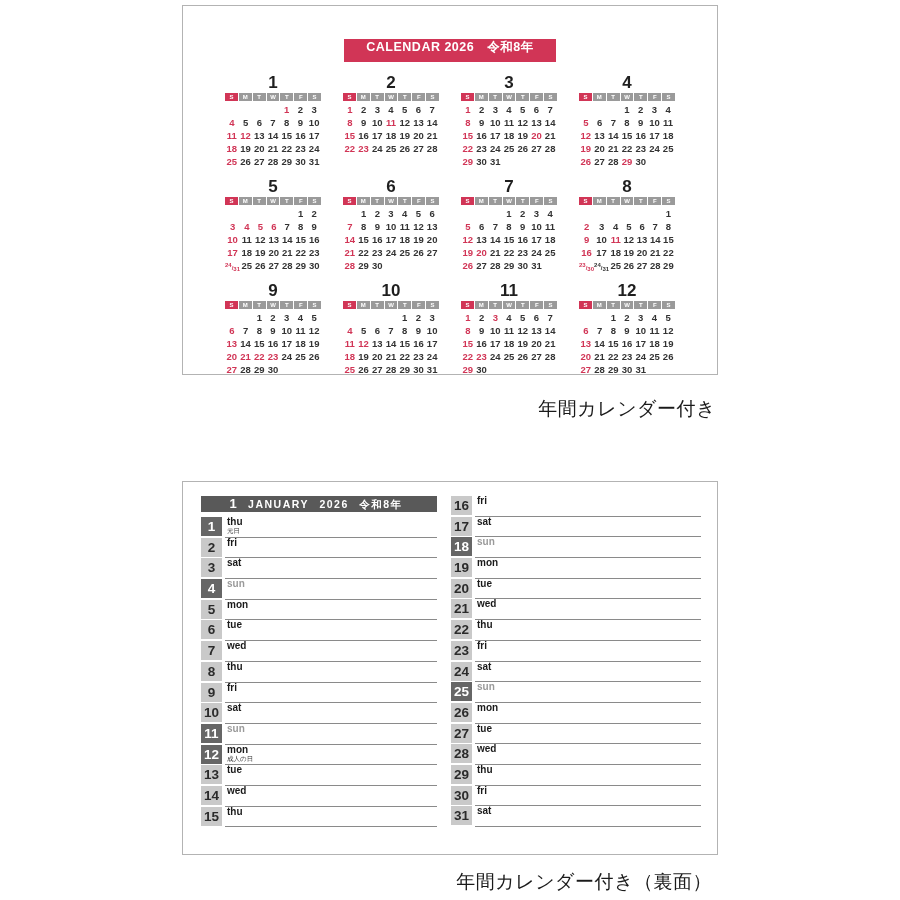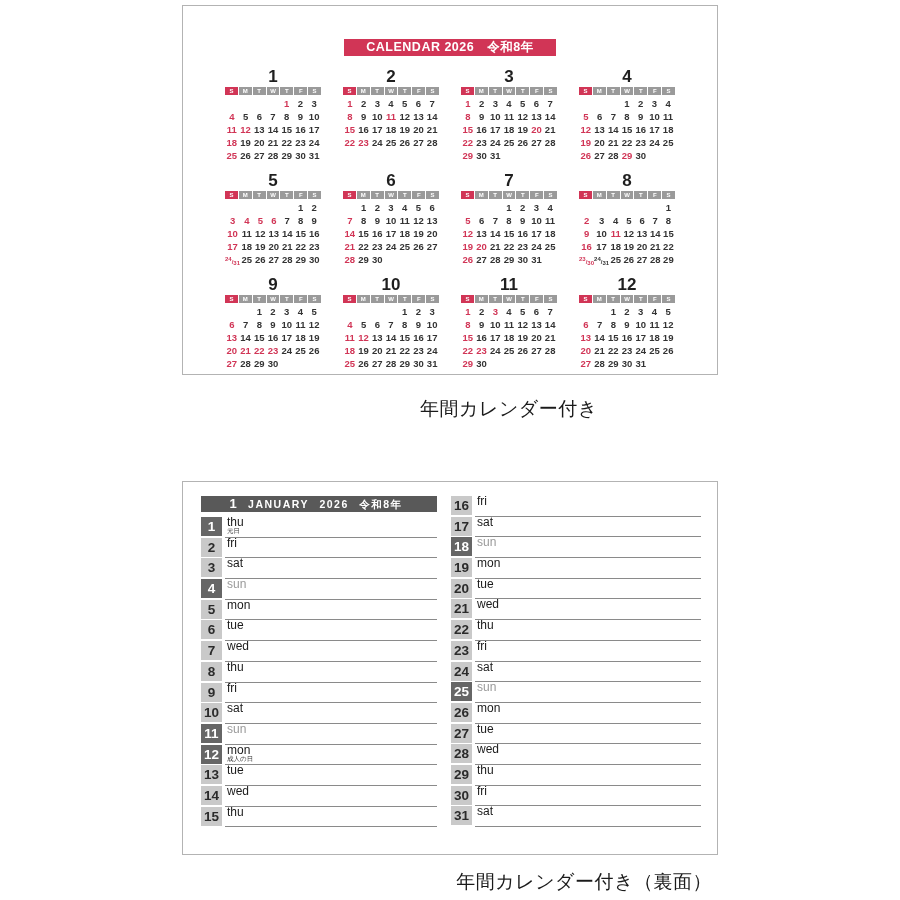--- a/index.html
+++ b/index.html
@@ -6,21 +6,21 @@
   body{
     width:900px;height:900px;position:relative;background:#ffffff;
     font-family:"Liberation Sans", sans-serif;
   }
   .card{position:absolute;background:#fff;border:1px solid #b3b3b3;box-sizing:border-box;}
   .card1{left:182px;top:5px;width:536px;height:370px;}
   .card2{left:182px;top:481px;width:536px;height:374px;}
 
   
   .cal-title{
-    margin:33px auto 0;width:212px;height:17px;background:#d13556;color:#fff;
+    margin:33px auto 0;width:212px;height:23px;background:#d13556;color:#fff;
     font-weight:bold;font-size:12.5px;text-align:center;line-height:17px;letter-spacing:.5px;
   }
   .months-grid{
     display:grid;grid-template-columns:repeat(4,96px);column-gap:22px;row-gap:9px;
     justify-content:center;margin-top:11px;
   }
   .month-num{text-align:center;font-size:17px;font-weight:bold;color:#1f1f1f;height:19px;line-height:19px;}
   .dow-row{display:flex;gap:1px;margin:1px 0 2px;}
   .dow-box{flex:1;height:8px;background:#9a9a9a;color:#fff;font-size:6px;font-weight:bold;
     text-align:center;line-height:8px;}
@@ -39,27 +39,27 @@
   .memo-col.right{width:250px;}
   .memo-header{height:16px;background:#595959;color:#fff;text-align:center;font-weight:bold;
     font-size:10.5px;line-height:16px;letter-spacing:1.5px;margin-bottom:5px;}
   .mh-num{font-size:13px;margin-right:7px;letter-spacing:0;}
   .mh-part{margin-right:6px;}
   .memo-row{display:flex;height:20.7px;}
   .m-num{width:21px;height:19px;background:#c9c9c9;color:#2b2b2b;font-weight:bold;font-size:13.5px;
     text-align:center;line-height:19px;flex:none;}
   .m-num.dark{background:#666;color:#fff;}
   .m-content{flex:1;margin-left:3px;border-bottom:1px solid #8a8a8a;padding-left:2px;overflow:hidden;}
-  .m-dow{font-size:12px;font-weight:normal;color:#1a1a1a;display:block;padding-top:1px;line-height:8px;}
+  .m-dow{font-size:10px;font-weight:bold;color:#1a1a1a;display:block;padding-top:1px;line-height:8px;}
   .m-dow.gray{color:#9a9a9a;}
   .m-holiday{font-size:6.5px;color:#333;line-height:7px;margin-top:1px;}
 
   
   .caption{position:absolute;font-size:19px;color:#1a1a1a;letter-spacing:.5px;}
-  .caption1{top:396px;left:420px;width:312px;text-align:left;font-family:Liberation Mono, monospace;}
+  .caption1{top:396px;left:404px;width:312px;text-align:right;font-family:Liberation Mono, monospace;}
   .caption2{top:869px;left:400px;width:312px;text-align:right;}
 </style>
 </head>
 <body>
 
 <div class="card card1">
   <div class="cal-title">CALENDAR 2026　令和8年</div>
   <div class="months-grid" id="months-grid">
       <div class="month">
         <div class="month-num">1</div>

